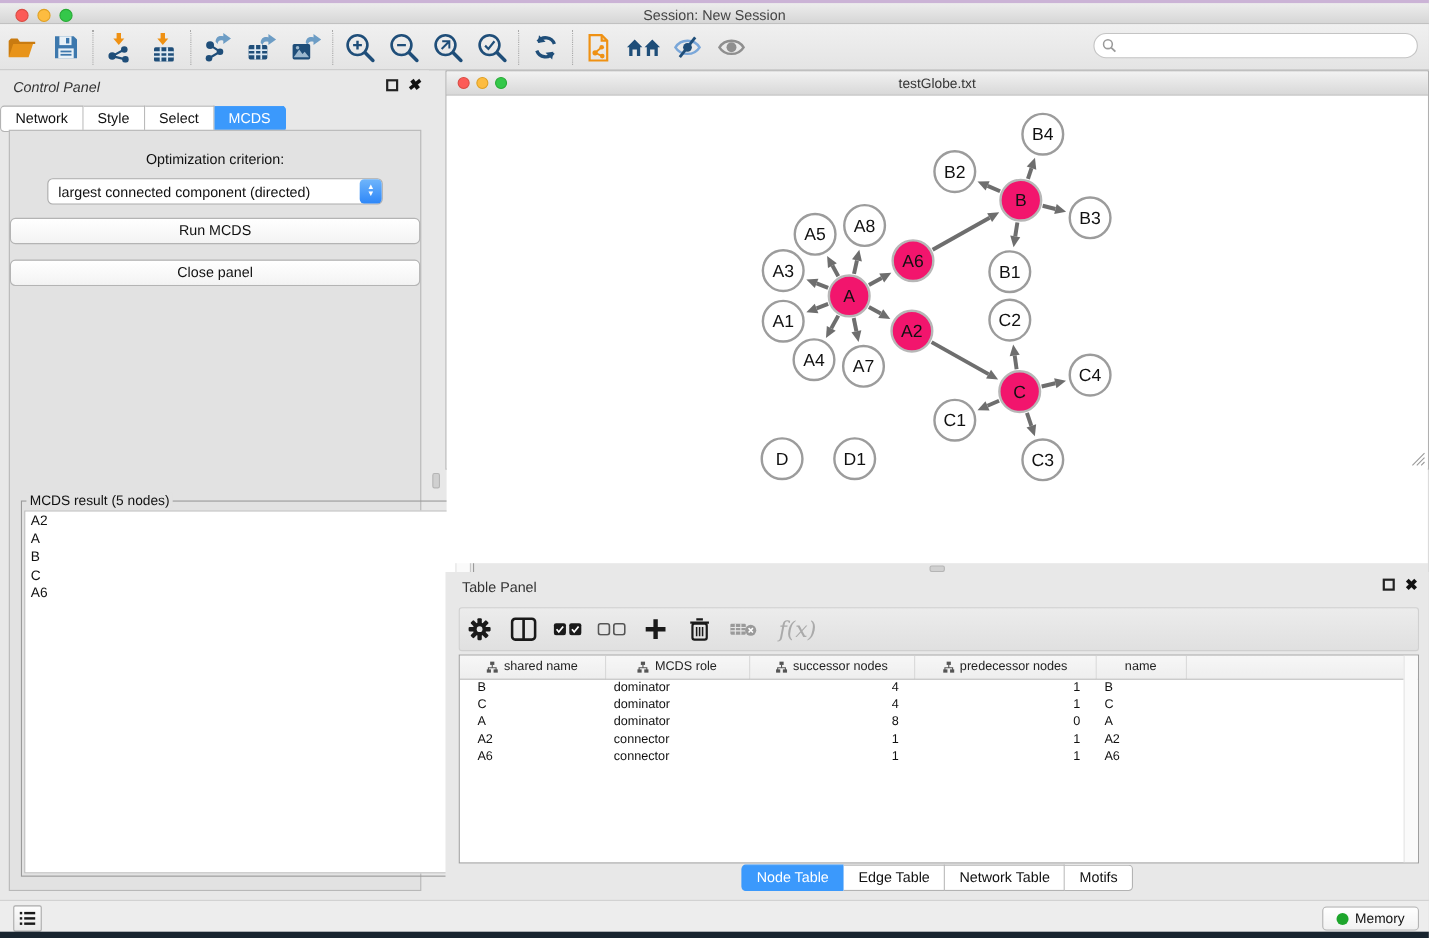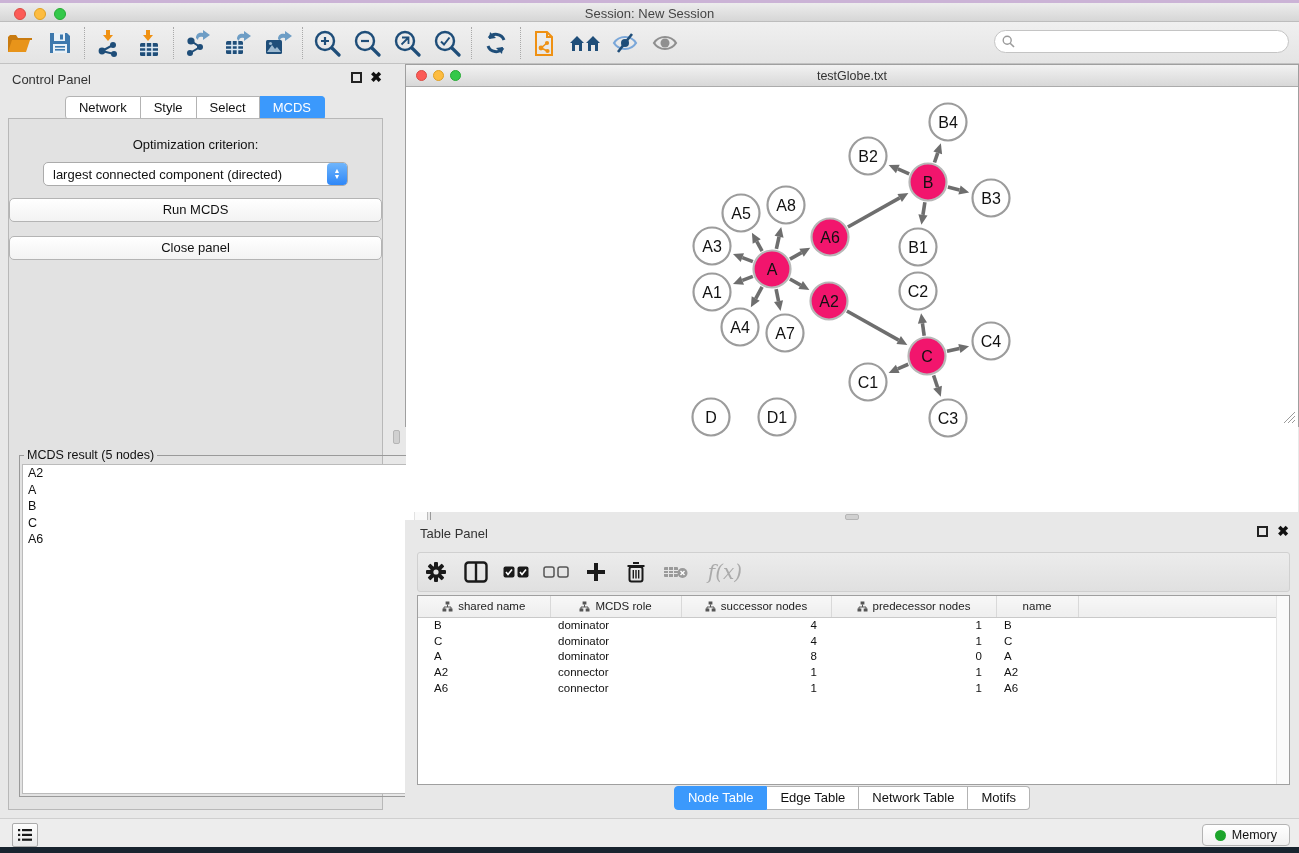--- a/index.html
+++ b/index.html
@@ -23,34 +23,34 @@
   .tb-btn { width:40px; height:38px; display:flex; align-items:center; justify-content:center;
     background:none; border:none; cursor:default; }
   .tb-sep { width:1px; height:32px; margin:0 4px; border-left:1px dotted #a9a9a9; }
   .search-wrap { position:absolute; right:10px; top:8px; width:295px; height:23px;
     background:#fff; border:1px solid #c4c4c4; border-radius:12px; display:flex; align-items:center; }
   .search-wrap svg { margin-left:7px; }
   .search-wrap input { border:none; outline:none; flex:1; font-size:12px; background:transparent; padding:0 8px 0 4px; }
 
   
   .control-panel { position:absolute; left:0; top:64px; width:390px; height:754px; background:#e8e8e8; }
-  .panel-head { position:absolute; left:0; top:0; width:100%; height:30px; }
+  .panel-head { position:absolute; left:0; top:0; width:100%; height:30px;font-style:italic; }
   .panel-head .ph-title { position:absolute; left:12px; top:8px; font-size:13px; color:#333; }
   .panel-icons { position:absolute; right:8px; top:8px; display:flex; gap:8px; align-items:center; }
   .float-box { width:11px; height:11px; border:2px solid #222; background:transparent; }
   .close-x { font-size:14px; font-weight:bold; color:#111; line-height:11px; }
 
   .seg { display:flex; }
   .seg .seg-btn { background:#fff; border:1px solid #b3b3b3; border-left:none;
     font-size:13px; color:#111; padding:3px 13px 4px; cursor:default; }
   .seg .seg-btn:first-child { border-left:1px solid #b3b3b3; border-radius:4px 0 0 4px; }
   .seg .seg-btn:last-child { border-radius:0 4px 4px 0; }
   .seg .seg-btn.active { background:#3b99fc; border-color:#3b99fc; color:#fff; }
 
-  .cp-tabs { position:absolute; left:0; top:32px; width:100%; display:flex; justify-content:center; }
+  .cp-tabs { position:absolute; left:0; top:32px; width:100%; display:flex; justify-content:flex-start; }
   .cp-content { position:absolute; left:8px; top:54px; width:375px; height:692px;
     background:#e2e2e2; border:1px solid #b8b8b8; }
   .opt-label { margin-top:18px; text-align:center; font-size:13px; color:#111; }
   .select-row { margin:10px 34px 0; position:relative; }
   .select-box { width:100%; height:24px; background:#fff; border:1px solid #ababab; border-radius:5px;
     font-size:13px; color:#111; display:flex; align-items:center; padding-left:9px; }
   .select-stepper { position:absolute; right:1px; top:1px; width:20px; height:22px; border-radius:4px;
     background:linear-gradient(#6fb5fb,#2e87f8); display:flex; flex-direction:column;
     align-items:center; justify-content:center; color:#fff; }
   .select-stepper span { font-size:7px; line-height:6px; }

